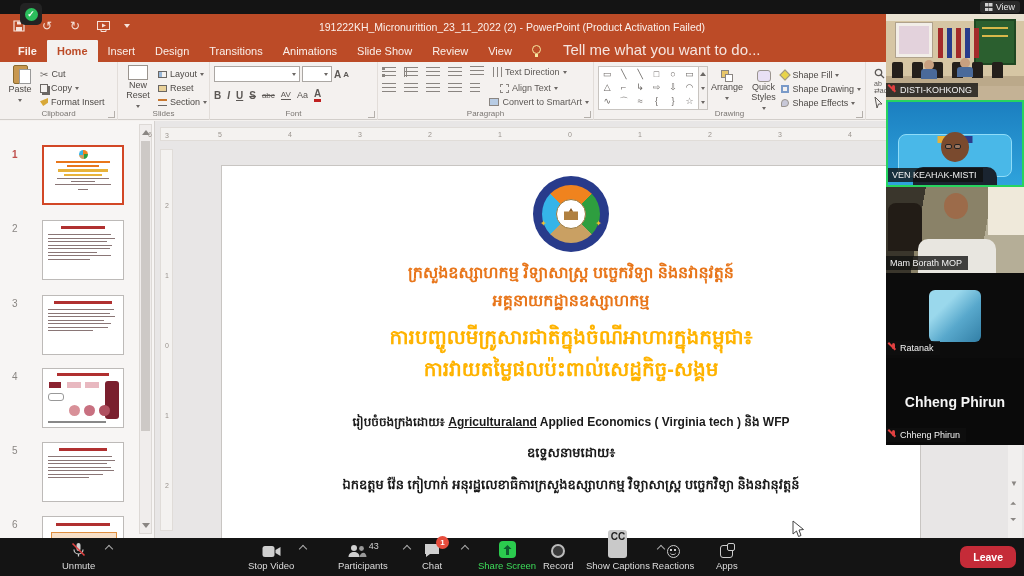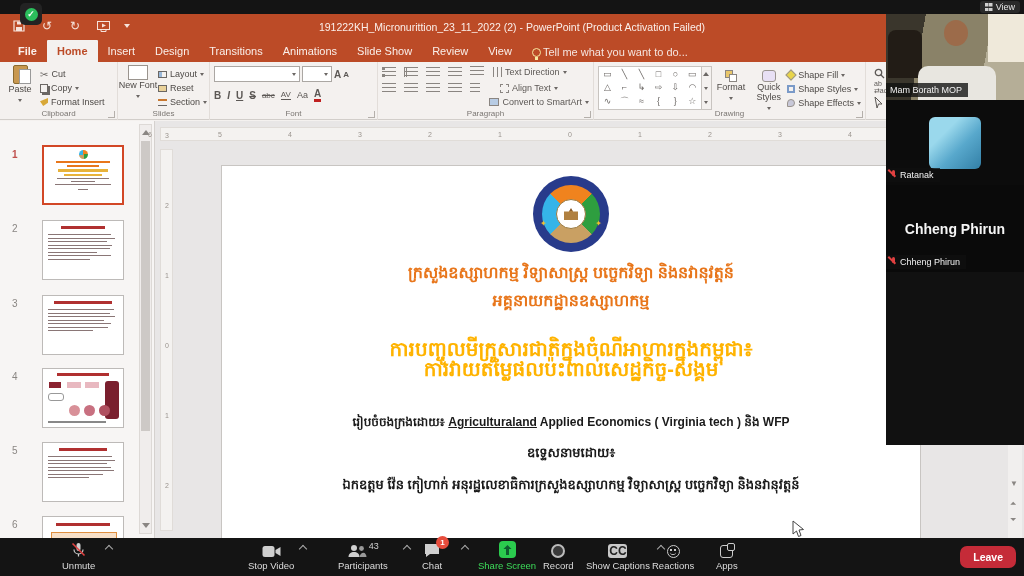--- a/index.html
+++ b/index.html
@@ -22,21 +22,21 @@
 
   
   .ppt { position:absolute; left:0; top:14px; width:1024px; height:524px; background:#F4F1EF; }
   .ppt-titlebar { position:absolute; left:0; top:0; width:100%; height:26px; background:#BC4B27; }
   .qat { position:absolute; left:12px; top:5px; display:flex; gap:14px; align-items:center; color:#F6E3DB; font-size:12px; }
   .qat .ico { width:14px; height:14px; display:flex; align-items:center; justify-content:center; }
   .ppt-title { position:absolute; left:0; top:0; width:100%; text-align:center; color:#FBEFEA; font-size:10.5px; line-height:26px; white-space:nowrap; }
   .tabs { position:absolute; left:0; top:26px; width:100%; height:22px; background:#BC4B27; display:flex; align-items:flex-end; padding-left:8px; }
   .tab { color:#FAEFEA; font-size:11px; padding:4px 10px; height:22px; line-height:14px; }
   .tab.active { background:#F4F1EF; color:#BC4B27; font-weight:bold; border-radius:1px 1px 0 0; }
-  .tellme { display:flex; align-items:center; gap:2px; color:rgba(255,255,255,0.85); font-size:11px; padding:4px 10px;text-align:right; }
+  .tellme { display:flex; align-items:center; gap:22px; color:rgba(255,255,255,0.85); font-size:15px; padding:4px 10px;text-align:right; }
   .bulb { width:9px; height:9px; border:1.5px solid #F7E8A0; border-radius:50%; position:relative; }
   .bulb:after { content:""; position:absolute; left:2px; top:8px; width:3px; height:3px; background:#F7E8A0; }
 
   
   .ribbon { position:absolute; left:0; top:48px; width:100%; height:58px; background:#F4F1EF; border-bottom:1px solid #D2CECA; display:flex; color:#4E4A47; }
   .rgroup { position:relative; height:58px; border-right:1px solid #E2DDD9; padding-top:3px; }
   .glabel { position:absolute; bottom:2px; left:0; width:100%; text-align:center; font-size:8px; color:#7A7672; }
   .launcher { position:absolute; right:2px; bottom:2px; width:7px; height:7px; border-right:1px solid #9a948e; border-bottom:1px solid #9a948e; opacity:.7; }
   .bigbtn { float:left; width:40px; text-align:center; font-size:9px; color:#4E4A47; }
   .smallrow { display:flex; align-items:center; gap:3px; font-size:9px; height:14px; white-space:nowrap; }
@@ -128,21 +128,21 @@
   .bigname { color:#F5F5F5; font-size:14px; font-weight:bold; }
 
   
   .ztoolbar { position:absolute; left:0; top:538px; width:1024px; height:38px; background:#141414; z-index:70; }
   .zbtn { position:absolute; top:3px; display:flex; flex-direction:column; align-items:center; color:#DCDCDC; font-size:9.5px; gap:2px; }
   .zbtn .ic { height:17px; display:flex; align-items:flex-end; }
   .chev { position:absolute; width:6px; height:6px; border-left:1.5px solid #AAA; border-top:1.5px solid #AAA; transform:rotate(45deg); top:8px; }
   .badge { position:absolute; top:-5px; right:-9px; min-width:13px; height:13px; background:#E74C3C; color:#fff; border-radius:7px; font-size:8px; line-height:13px; text-align:center; padding:0 2px; font-weight:bold; }
   .share-ic { width:17px; height:17px; background:#2BCB4E; border-radius:4px; display:flex; align-items:center; justify-content:center; }
   .share-lbl { color:#3DDC5A; }
-  .cc-ic { width:19px; height:14px; background:#C9C9C9; border-radius:3px; color:#222; font-size:12px; font-weight:bold; text-align:center; line-height:14px; }
+  .cc-ic { width:19px; height:28px; background:#C9C9C9; border-radius:3px; color:#222; font-size:10px; font-weight:bold; text-align:center; line-height:14px; }
   .rec-ic { width:14px; height:14px; border:2px solid #BBB; border-radius:50%; background:#3a3a3a; }
   .apps-ic { width:13px; height:13px; border:1.5px solid #CCC; border-radius:3px; position:relative; }
   .apps-ic:after { content:""; position:absolute; right:-3px; top:-3px; width:6px; height:6px; background:#141414; border:1.5px solid #CCC; border-radius:2px; }
   .react-ic { width:13px; height:13px; border:1.5px solid #CCC; border-radius:50%; position:relative; }
   .react-ic:before { content:""; position:absolute; left:2.5px; top:3px; width:2px; height:2px; background:#CCC; box-shadow:4px 0 0 #CCC; }
   .react-ic:after { content:""; position:absolute; left:2.5px; bottom:2px; width:6px; height:3px; border-bottom:1.5px solid #CCC; border-radius:0 0 6px 6px; }
   .leave-btn { position:absolute; right:8px; top:8px; background:#C52B38; color:#fff; font-size:10.5px; font-weight:bold; border:none; border-radius:7px; padding:5px 13px; }
 
   .cursor { position:absolute; z-index:90; }
 </style>
@@ -227,21 +227,21 @@
               <span>Format Insert</span>
             </div>
         </div>
         <div class="glabel">Clipboard</div>
         <div class="launcher"></div>
       </div>
 
       <div class="rgroup" style="width:92px;">
         <div class="bigbtn">
           <div class="newslide-ico"></div>
-          <div>New Font</div>
+          <div>New Reset</div>
           <span class="mini-caret"></span>
         </div>
         <div style="float:left; padding-top:2px;">
           <div class="smallrow">
               <span style="width:9px;height:7px;border:1px solid #6B6764;background:linear-gradient(90deg,#9ab8d8 3px,transparent 3px);"></span>
               <span>Layout</span> 
               <span class="mini-caret"></span>
             </div>
           <div class="smallrow">
               <span style="width:9px;height:7px;border:1px solid #6B6764;background:#EAD29A;"></span>
@@ -342,37 +342,37 @@
           <div class="gal-arrows">
             <span style="width:0;height:0;border-left:3px solid transparent;border-right:3px solid transparent;border-bottom:4px solid #6B6764;"></span>
             <span class="mini-caret"></span>
             <span class="mini-caret" style="border-top-color:#6B6764;"></span>
           </div>
           <div style="width:44px; text-align:center; font-size:9px; padding-top:4px;">
             <div class="sq2">
                 <i></i>
                 <i></i>
               </div>
-            <div>Format</div>
+            <div>Arrange</div>
             <span class="mini-caret"></span>
           </div>
           <div style="width:42px; text-align:center; font-size:9px; padding-top:4px;">
             <div style="width:14px;height:12px;margin:0 auto;background:#E8E0F4;border:1px solid #9a948e;border-radius:3px;"></div>
             <div>Quick Styles</div>
             <span class="mini-caret"></span>
           </div>
           <div style="padding-top:2px;">
             <div class="smallrow">
                 <span style="width:8px;height:8px;background:#E8D44A;border:1px solid #9a948e;transform:rotate(45deg);"></span>
                 <span>Shape Fill</span> 
                 <span class="mini-caret"></span>
               </div>
             <div class="smallrow">
                 <span style="width:8px;height:8px;border:2px solid #7a9ac8;"></span>
-                <span>Shape Styles</span> 
+                <span>Shape Drawing</span> 
                 <span class="mini-caret"></span>
               </div>
             <div class="smallrow">
                 <span style="width:8px;height:8px;background:#C8C8D8;border-radius:50% 50% 50% 0;border:1px solid #9a948e;"></span>
                 <span>Shape Effects</span> 
                 <span class="mini-caret"></span>
               </div>
           </div>
         </div>
         <div class="glabel">Drawing</div>
@@ -510,40 +510,86 @@
           <div class="logo-in">
             <div class="logo-core">
                 <div class="logo-emblem"></div>
               </div>
             <span class="star" style="left:-2px;">✦</span>
             <span class="star" style="right:-2px;">✦</span>
           </div>
         </div>
         <div class="sline c-orange" style="top:96px; font-size:16px;">ក្រសួងឧស្សាហកម្ម វិទ្យាសាស្ត្រ បច្ចេកវិទ្យា និងនវានុវត្តន៍</div>
         <div class="sline c-orange" style="top:124px; font-size:16px;">អគ្គនាយកដ្ឋានឧស្សាហកម្ម</div>
-        <div class="sline c-gold" style="top:158px; font-size:20px;margin-top:12px;">ការបញ្ចូលមីក្រូសារជាតិក្នុងចំណីអាហារក្នុងកម្ពុជា៖</div>
+        <div class="sline c-gold" style="top:158px; font-size:20px;">ការបញ្ចូលមីក្រូសារជាតិក្នុងចំណីអាហារក្នុងកម្ពុជា៖</div>
         <div class="sline c-gold" style="top:190px; font-size:20px;">ការវាយតម្លៃផលប៉ះពាល់សេដ្ឋកិច្ច-សង្គម</div>
         <div class="sline c-black" style="top:248px; font-size:12px;">
           <span>រៀបចំចងក្រងដោយ៖ </span><span style="text-decoration:underline;">Agriculturaland</span><span> Applied Economics ( Virginia tech ) និង WFP</span>
         </div>
         <div class="sline c-black" style="top:278px; font-size:13px;">ឧទ្ទេសនាមដោយ៖</div>
         <div class="sline c-black" style="top:310px; font-size:13px;">ឯកឧត្តម វ៉ែន កៀហាក់ អនុរដ្ឋលេខាធិការក្រសួងឧស្សាហកម្ម វិទ្យាសាស្ត្រ បច្ចេកវិទ្យា និងនវានុវត្តន៍</div>
       </div>
 
       <div class="pg-scroll">
         <span class="pg-btn" style="top:358px;">▼</span>
         <span class="pg-btn" style="top:378px;">⏶</span>
         <span class="pg-btn" style="top:394px;">⏷</span>
       </div>
     </div>
   </div>
 
   <div class="sidebar">
 
-
+    <div class="tile t-room" style="height:86px;">
+      <div class="map"></div>
+      <div class="board">
+          <i></i>
+          <i></i>
+        </div>
+      <div class="flagrow">
+        <i style="background:#A32A2A;"></i>
+          <i style="background:#283C8C;"></i>
+          <i style="background:#A32A2A;"></i>
+          <i style="background:#283C8C;"></i>
+          <i style="background:#A32A2A;"></i>
+      </div>
+      <div class="chairs">
+          <i></i>
+          <i></i>
+          <i></i>
+          <i></i>
+          <i></i>
+          <i></i>
+        </div>
+      <div class="person" style="left:38px; top:46px;"></div>
+      <div class="person" style="left:74px; top:44px;"></div>
+      <div class="tbl"></div>
+      <div class="nlabel">
+          <span class="mic-red"></span>
+          <span>DISTI-KOHKONG</span>
+        </div>
+    </div>
+
+    <div class="tile t-speaker" style="height:87px;">
+      <div class="bluepanel"></div>
+      <div class="mini-flags">
+        <i style="background:#E8B23A;"></i>
+          <i style="background:#C03030;"></i>
+          <i style="background:#2B3C8C;"></i>
+      </div>
+      <div class="head" style="left:53px; top:30px; width:28px; height:30px;"></div>
+      <div class="glasses" style="left:57px; top:42px;">
+          <i></i>
+          <i></i>
+        </div>
+      <div class="torso" style="width:84px; height:18px;"></div>
+      <div class="nlabel">
+          <span>VEN KEAHAK-MISTI</span>
+        </div>
+    </div>
 
     <div class="tile t-office" style="height:86px;">
       <div class="lamp"></div>
       <div class="chair-big"></div>
       <div class="head" style="left:58px; top:6px; width:24px; height:26px; background:#9C6B4A;"></div>
       <div class="shirt"></div>
       <div class="nlabel">
           <span>Mam Borath MOP</span>
         </div>
     </div>

